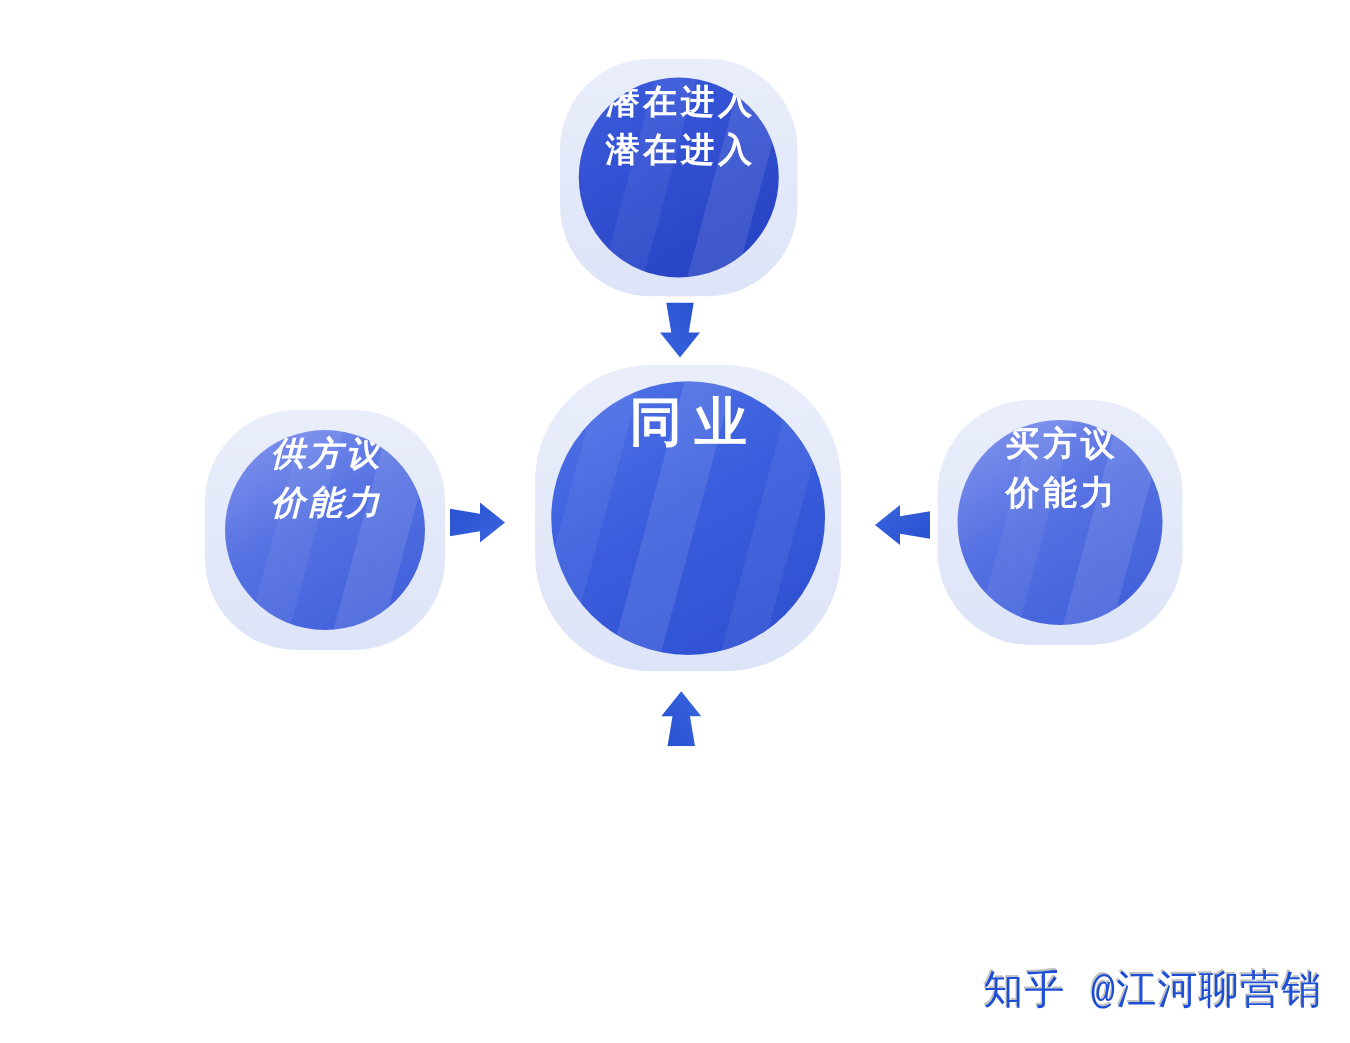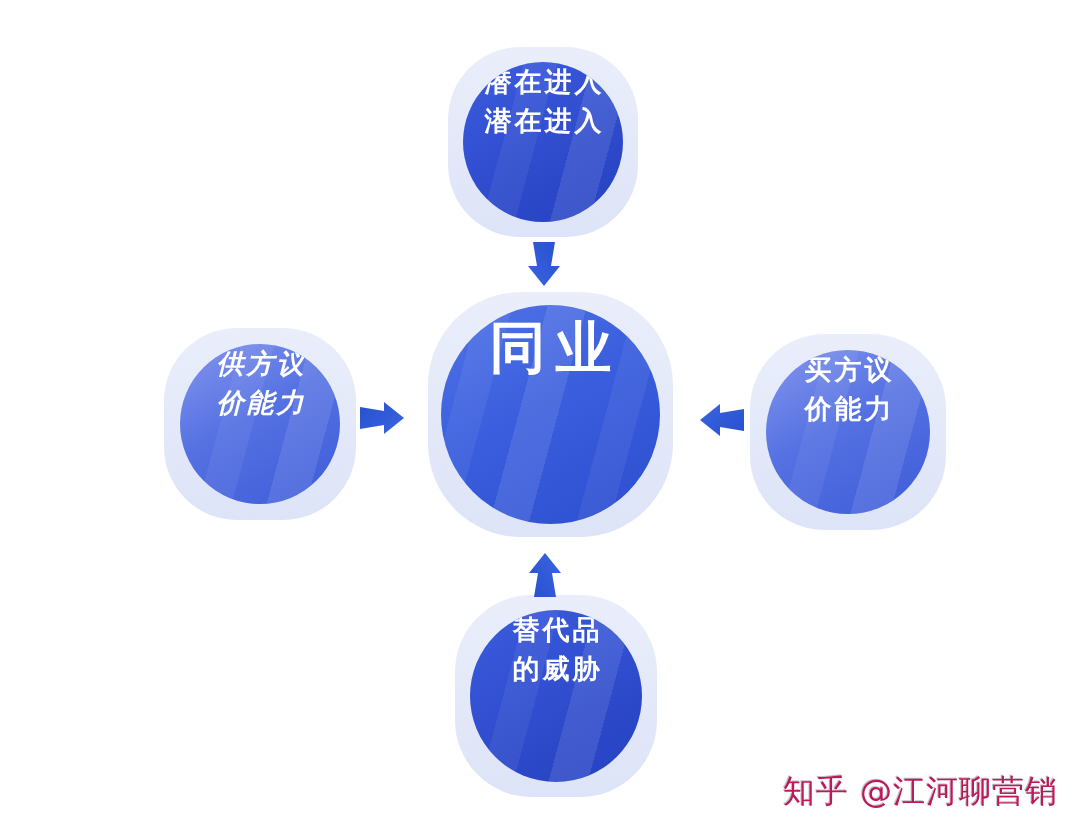--- a/index.html
+++ b/index.html
@@ -50,33 +50,33 @@
   .label {
     position: relative;
     z-index: 2;
     color: #ffffff;
     font-weight: 700;
     text-align: center;
   }
   
   .node-center        { left: 428px; top: 292px; width: 245px; height: 245px; }
   .node-center .disc  { inset: 13px; background: linear-gradient(150deg, #5274e8 0%, #3a5edd 45%, #2c4ecf 100%); }
-  .node-center .label { font-size: 56px; line-height: 1.55; }
+  .node-center .label { font-size: 42px; line-height: 1.55; }
   .node-center .label div { letter-spacing: 10px; text-indent: 10px; }
   
   .node-top           { left: 448px; top: 47px;  width: 190px; height: 190px; }
   .node-top .disc     { inset: 15px; background: linear-gradient(150deg, #3c5cde 0%, #2b48c8 70%, #2642c2 100%); }
   
   .node-bottom        { left: 455px; top: 595px; width: 202px; height: 202px; }
   .node-bottom .disc  { inset: 15px; background: linear-gradient(150deg, #3c5cde 0%, #2b48c8 70%, #2642c2 100%); }
   
   .node-left          { left: 164px; top: 328px; width: 192px; height: 192px; }
   .node-left .disc    { inset: 16px; background: linear-gradient(150deg, #8496ee 0%, #5571e2 45%, #3d5cd8 100%); font-style: italic; }
   
-  .node-right         { left: 750px; top: 334px; width: 196px; height: 196px; text-decoration: underline; }
+  .node-right         { left: 750px; top: 320px; width: 196px; height: 196px; text-decoration: underline; }
   .node-right .disc   { inset: 16px; background: linear-gradient(150deg, #8496ee 0%, #5571e2 45%, #3d5cd8 100%); }
   
   .node-top .label, .node-bottom .label, .node-left .label, .node-right .label {
     font-size: 27px;
     line-height: 1.45;
   }
   .node-top .label div, .node-bottom .label div,
   .node-left .label div, .node-right .label div {
     letter-spacing: 3px; text-indent: 3px;
   }
@@ -87,24 +87,25 @@
   .arrow-right { left: 360px; top: 400px; }
   .arrow-left  { left: 700px; top: 402px; transform: rotate(180deg); }
   .arrow-up    { left: 523px; top: 557px; transform: rotate(270deg); }
   
   .watermark {
     position: absolute;
     right: 22px;
     top: 770px;
     font-size: 32px;
     font-weight: 400;
-    color: #be185d;
+    color: #1d4ed8;
     letter-spacing: 1px;
     text-shadow: 1px 1px 0 #ffffff, -1px -1px 0 #c2c2c0;
     white-space: nowrap;
+    font-family: Liberation Mono, monospace;
   }
   .defs-hidden { position: absolute; width: 0; height: 0; overflow: hidden; }
 </style>
 </head>
 <body>
 
 <div class="canvas">
 
   <svg class="defs-hidden" aria-hidden="true">
     <defs>
@@ -138,29 +139,20 @@
   <div class="node node-right">
     <div class="ring"></div>
     <div class="disc">
       <div class="label">
         <div>买方议</div>
         <div>价能力</div>
       </div>
     </div>
   </div>
 
-  <div class="node node-bottom">
-    <div class="ring"></div>
-    <div class="disc">
-      <div class="label">
-        <div>替代品</div>
-        <div>的威胁</div>
-      </div>
-    </div>
-  </div>
 
   <div class="node node-center">
     <div class="ring"></div>
     <div class="disc">
       <div class="label">
         <div>同业</div>
       </div>
     </div>
   </div>
 

